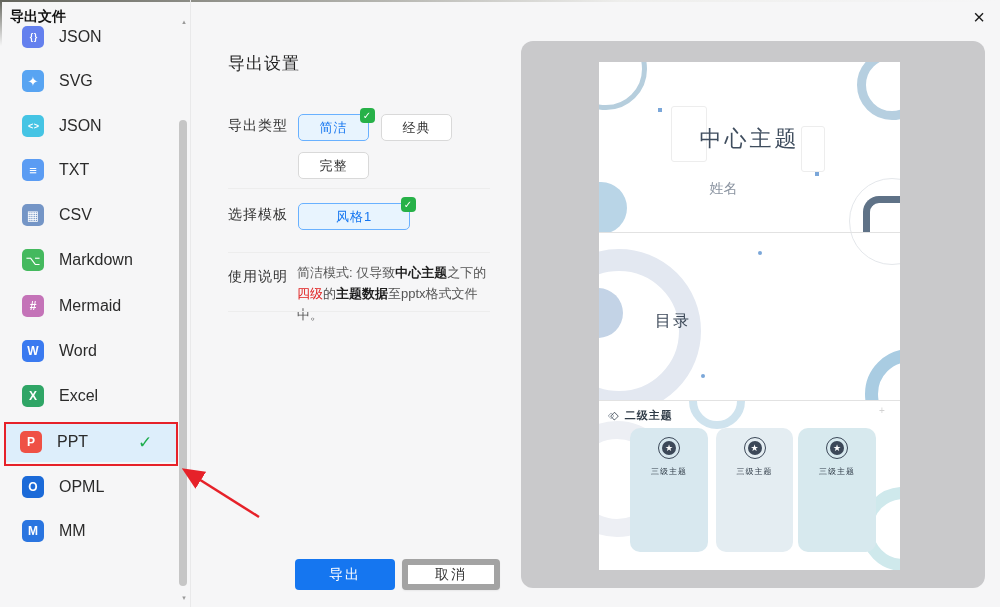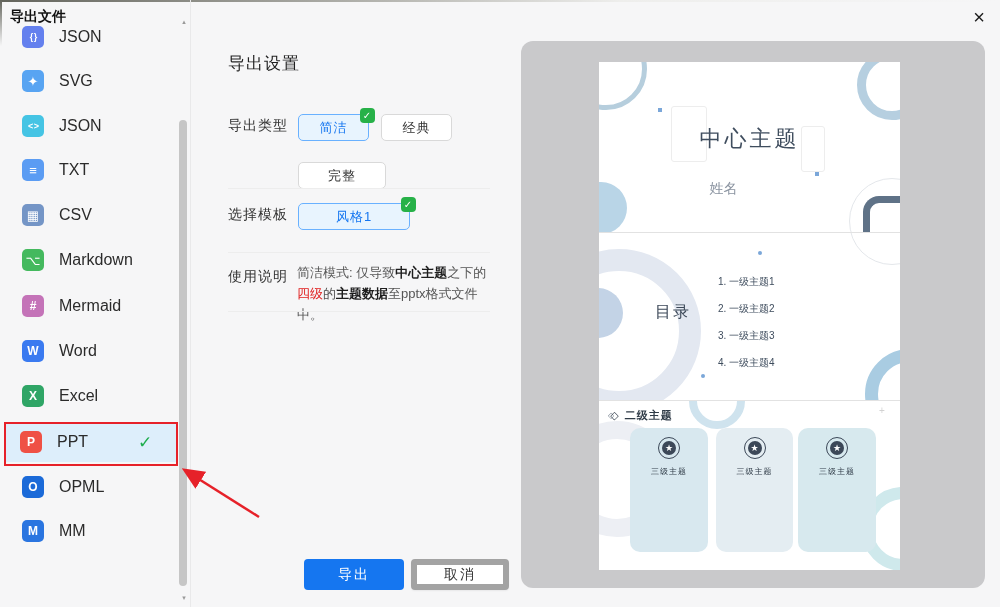--- a/index.html
+++ b/index.html
@@ -39,40 +39,40 @@
            justify-content:center;cursor:pointer;letter-spacing:1px;}
   .opt-btn.selected{border:1px solid #69b1ff;background:#e8f4fe;color:#1576f0;}
   .badge{position:absolute;right:-7px;top:-7px;width:15px;height:15px;border-radius:4px;
          background:#27b148;color:#fff;font-size:10px;font-weight:bold;line-height:15px;
          text-align:center;}
   .divider{left:228px;width:262px;height:1px;background:#ededed;}
   .note-text{left:297px;top:262px;width:198px;font-size:13px;line-height:21px;color:#555;}
   .note-text b{color:#1d1d1d;}
   .note-red{color:#e02020;}
   .btn{box-sizing:border-box;height:31px;border-radius:4px;font-size:14px;letter-spacing:2px;
-       display:flex;align-items:center;justify-content:center;cursor:pointer;margin-left:9px;}
+       display:flex;align-items:center;justify-content:center;cursor:pointer;}
   .btn-primary{left:295px;top:559px;width:100px;background:#1576f0;color:#fff;border:none;}
   .btn-plain{left:402px;top:559px;width:98px;background:#fff;color:#333;
              border:6px solid #a3a3a3;box-shadow:0 1px 2px rgba(0,0,0,.06);}
   
   .anno-svg{left:0;top:0;pointer-events:none;}
   
   .preview{left:521px;top:41px;width:464px;height:547px;background:#c9c9cb;border-radius:12px;}
   .slide{position:absolute;left:78px;top:21px;width:301px;height:508px;background:#fff;}
   .sec{position:absolute;left:0;width:301px;overflow:hidden;}
   .sec1{top:0;height:170px;}
   .sec2{top:170px;height:168px;border-top:1px solid #e2e2e2;box-sizing:border-box;}
   .sec3{top:338px;height:170px;border-top:1px solid #e2e2e2;box-sizing:border-box;}
   .deco{position:absolute;border-radius:50%;}
   .s1-title{position:absolute;left:0;top:62px;width:301px;text-align:center;font-size:22px;
             color:#3f4d5e;letter-spacing:3px;}
   .s1-meta{position:absolute;left:0;width:249px;text-align:center;font-size:14px;color:#8a93a0;}
   .sq{position:absolute;border:1px solid #ededed;border-radius:3px;}
   .dot{position:absolute;width:4px;height:4px;background:#7ba7d9;}
-  .s2-toc{position:absolute;left:56px;top:69px;font-size:16px;color:#3c4858;letter-spacing:2px;}
+  .s2-toc{position:absolute;left:56px;top:78px;font-size:16px;color:#3c4858;letter-spacing:2px;}
   .s2-list{position:absolute;left:119px;top:42px;display:flex;flex-direction:column;gap:13px;
            font-size:10px;color:#3f4d5e;}
   .s3-head{position:absolute;left:9px;top:7px;display:flex;align-items:center;color:#2f3b47;}
   .dia{font-size:11px;line-height:11px;}
   .dia.small{font-size:8px;color:#7d8894;margin-right:-4px;}
   .s3-head-label{font-size:11px;font-weight:bold;margin-left:6px;letter-spacing:1px;}
   .card{position:absolute;top:27px;height:124px;border-radius:10px;display:flex;
         flex-direction:column;align-items:center;}
   .card1{left:31px;width:78px;background:#d8e8ef;}
   .card2{left:117px;width:77px;background:#e4edf2;}
@@ -154,21 +154,21 @@
 <div class="abs heading">导出设置</div>
 
 <div class="abs flabel" style="top:117px">导出类型</div>
 <div class="abs opt-btn selected" style="left:298px;top:114px;width:71px">
   <span>简洁</span>
   <span class="badge">✓</span>
 </div>
 <div class="abs opt-btn" style="left:381px;top:114px;width:71px">
   <span>经典</span>
 </div>
-<div class="abs opt-btn" style="left:298px;top:162px;width:88px">
+<div class="abs opt-btn" style="left:298px;top:152px;width:71px">
   <span>完整</span>
 </div>
 
 <div class="abs divider" style="top:188px"></div>
 
 <div class="abs flabel" style="top:206px">选择模板</div>
 <div class="abs opt-btn selected" style="left:298px;top:203px;width:112px">
   <span>风格1</span>
   <span class="badge">✓</span>
 </div>
@@ -207,26 +207,20 @@
     </div>
 
     <div class="sec sec2">
       <div class="deco" style="width:120px;height:120px;border:22px solid #e3e8f1;left:-62px;top:16px"></div>
       <div class="deco" style="width:50px;height:50px;background:#c3d3e6;left:-26px;top:55px"></div>
       <div class="deco" style="width:84px;height:84px;border:1px solid #e4e7eb;left:250px;top:-54px"></div>
       <div class="deco" style="width:64px;height:64px;border:13px solid #a9cce2;left:266px;top:116px"></div>
       <div class="dot" style="left:159px;top:18px;border-radius:50%"></div>
       <div class="dot" style="left:102px;top:141px;border-radius:50%"></div>
       <div class="s2-toc">目录</div>
-      <div class="s2-list">
-        <span>1. 一级主题1</span>
-        <span>2. 一级主题2</span>
-        <span>3. 一级主题3</span>
-        <span>4. 一级主题4</span>
-      </div>
     </div>
 
     <div class="sec sec3">
       <div class="deco" style="width:80px;height:80px;border:18px solid #edeff4;left:-40px;top:20px"></div>
       <div class="deco" style="width:40px;height:40px;border:8px solid #cfe3ee;left:90px;top:-28px"></div>
       <div class="deco" style="width:60px;height:60px;border:12px solid #cfe9ec;left:262px;top:86px"></div>
       <div class="plus">+</div>
       <div class="s3-head">
         <span class="dia small">◇</span>
         <span class="dia">◇</span>

